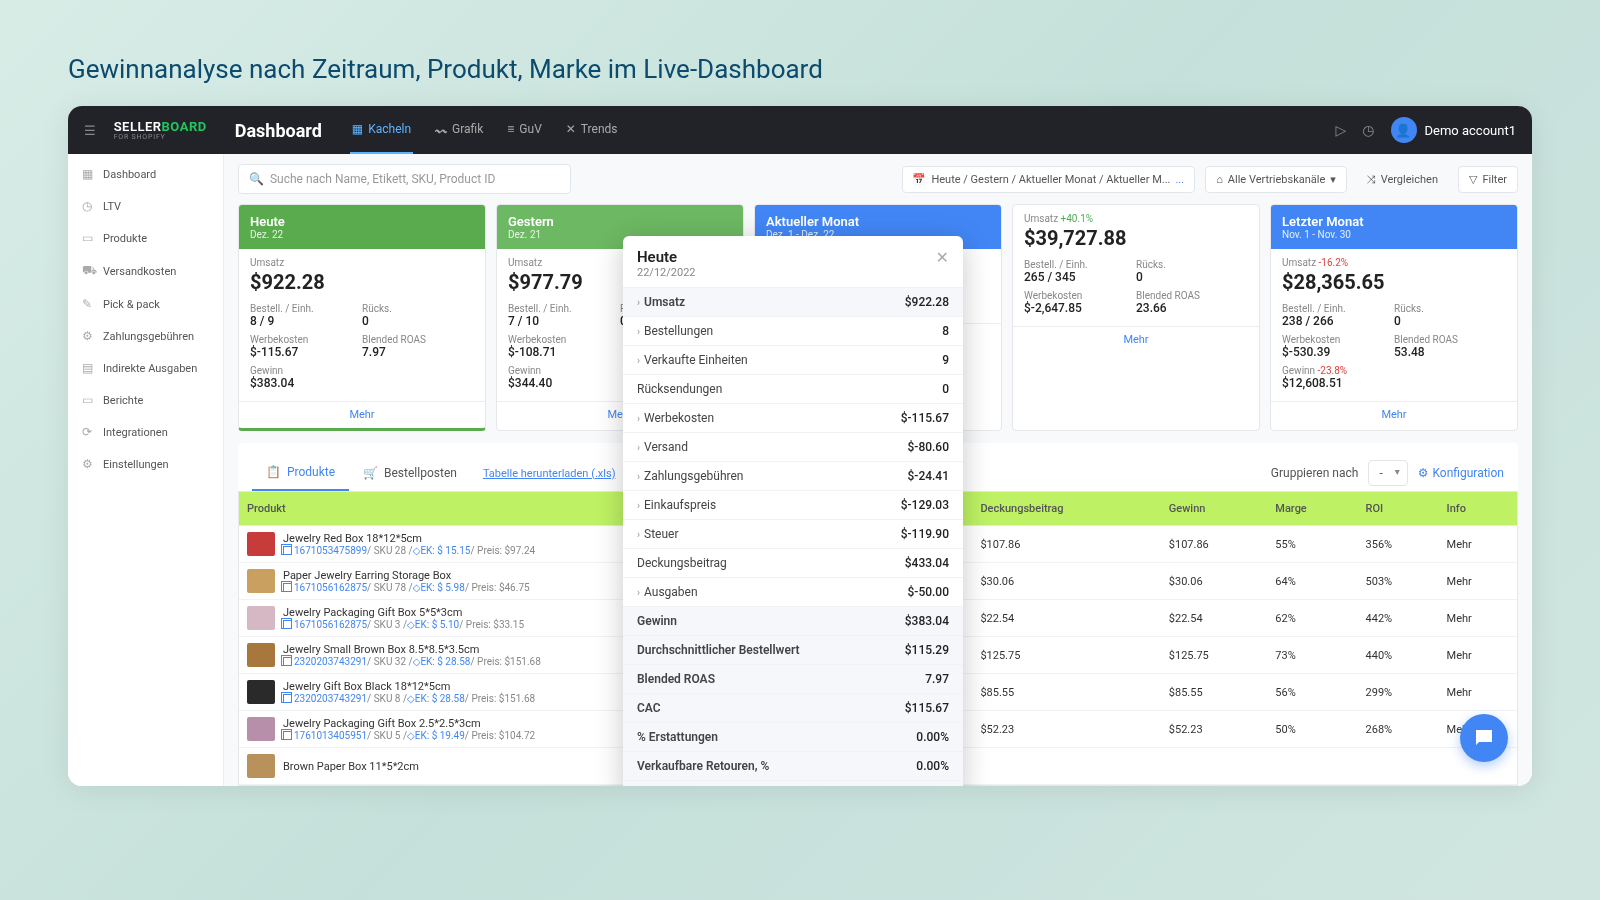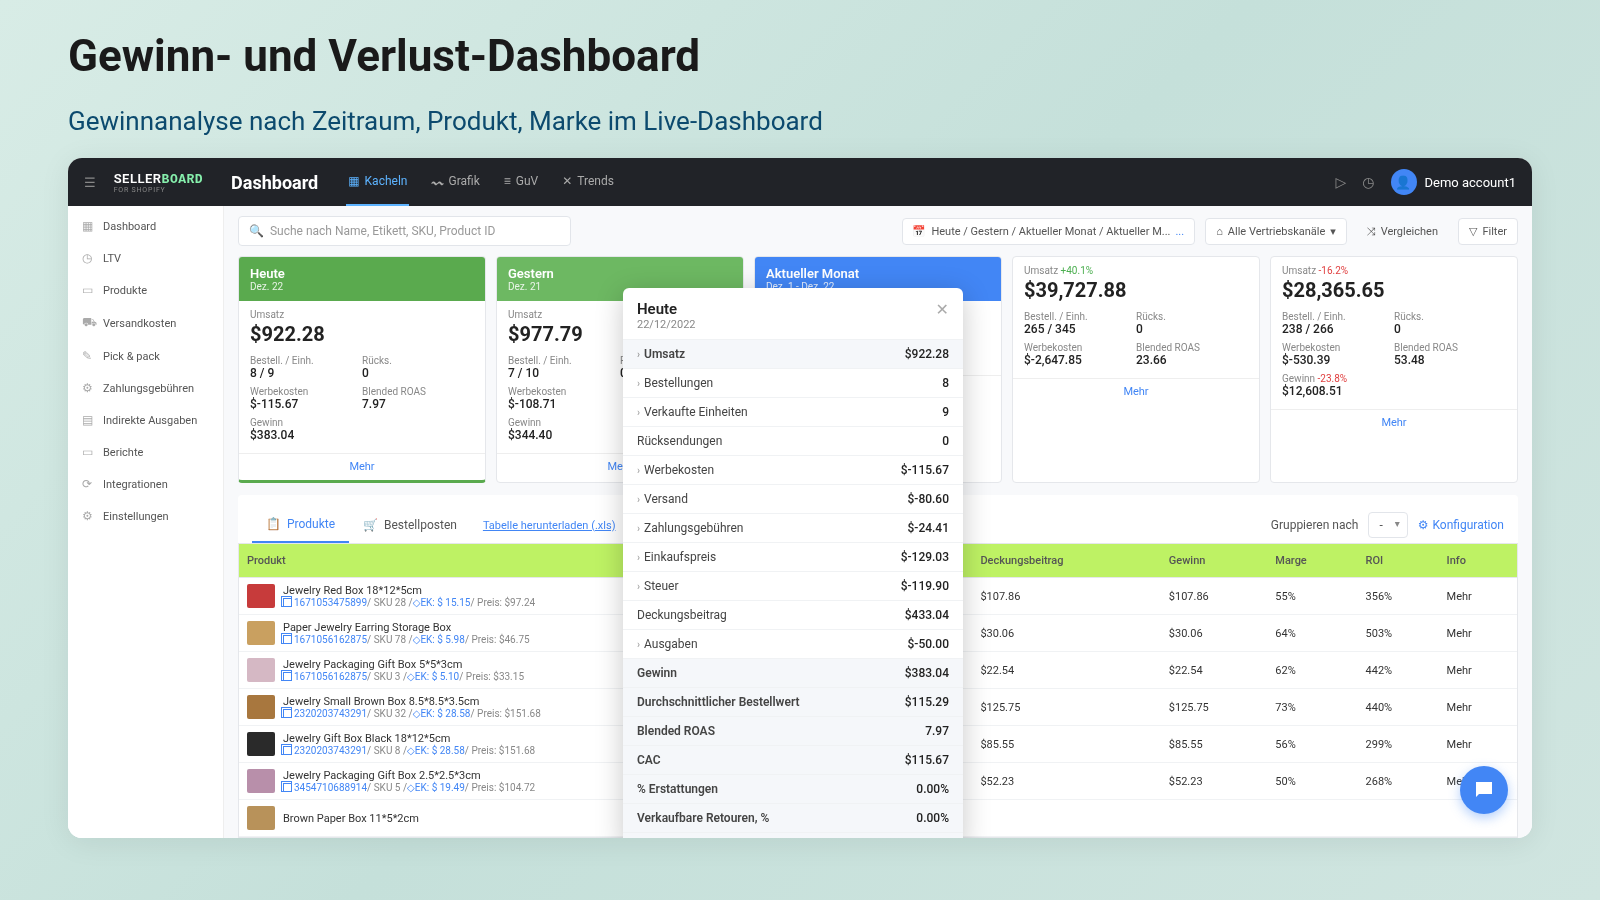--- a/index.html
+++ b/index.html
@@ -5,21 +5,21 @@
 * { box-sizing: border-box; margin: 0; padding: 0; }
 body { font-family: -apple-system,BlinkMacSystemFont,"Segoe UI",Roboto,sans-serif; background: linear-gradient(135deg,#d8ece6 0%,#c5e0da 50%,#d0e5e0 100%); min-height: 900px; width: 1600px; overflow: hidden; }
 .outer { padding: 30px 68px 0; }
 h1.page-title { font-size: 44px; font-weight: 700; color: #1a1a1a; margin-bottom: 8px; }
 p.page-sub { font-size: 26px; color: #0c4a6e; margin-bottom: 22px; margin-top: 24px; }
 .app { background: #fff; border-radius: 14px; overflow: hidden; box-shadow: 0 4px 30px rgba(0,0,0,0.08); height: 680px; position: relative; }
 .topbar { background: #212328; height: 48px; display: flex; align-items: center; padding: 0 16px; color: #ccc; font-size: 13px; }
 .tb-burger { margin-right: 18px; color: #888; }
 .logo { font-size: 13px; letter-spacing: 0.5px; }
 .logo .sb1 { color: #fff; font-weight: 600; }
-.logo .sb2 { color: #86efac; font-weight: 700; font-family: Liberation Mono, monospace; }
+.logo .sb2 { color: #22c55e; font-weight: 700; }
 .logo .sub { font-size: 7px; color: #888; letter-spacing: 0.8px; display: block; margin-top: -1px; }
 .tb-title { font-size: 18px; font-weight: 700; color: #fff; margin: 0 28px; }
 .tb-tabs { display: flex; gap: 20px; }
 .tb-tab { display: flex; align-items: center; gap: 5px; color: #aaa; font-size: 12px; padding: 14px 2px; border-bottom: 2px solid transparent; cursor: pointer; }
 .tb-tab.active { color: #5db3ff; border-bottom-color: #5db3ff; }
 .tb-right { margin-left: auto; display: flex; align-items: center; gap: 16px; }
 .tb-ico { color: #888; font-size: 14px; }
 .user { display: flex; align-items: center; gap: 8px; color: #fff; font-size: 13px; }
 .avatar { width: 26px; height: 26px; border-radius: 50%; background: #4286f5; display: flex; align-items: center; justify-content: center; color: #fff; font-size: 13px; }
 .body { display: flex; height: calc(100% - 48px); background: #f8f9fb; }
@@ -85,21 +85,20 @@
 .popup .pv { color: #222; font-weight: 500; font-variant-numeric: tabular-nums; }
 .chat-fab { position: absolute; right: 24px; bottom: 24px; width: 48px; height: 48px; border-radius: 50%; background: #4286f5; display: flex; align-items: center; justify-content: center; color: #fff; font-size: 22px; box-shadow: 0 4px 12px rgba(66,134,245,0.4); }
 .copy-ico { display:inline-block; width:9px; height:9px; border:1px solid #4286f5; position:relative; margin-right:2px;}
 .copy-ico::after{content:"";position:absolute;width:9px;height:9px;border:1px solid #4286f5;top:-3px;left:-3px;}
 .tag-ico{color:#4286f5;}
 </style>
 </head>
 <body>
 
 <div class="outer">
-  <h1 class="page-title">Gewinn- und Verlust-Dashboard</h1>
   <p class="page-sub">Gewinnanalyse nach Zeitraum, Produkt, Marke im Live-Dashboard</p>
 
   <div class="app">
 
     <div class="topbar">
       <span class="tb-burger">☰</span>
       <div class="logo">
         <span class="sb1">SELLER</span><span class="sb2">BOARD</span>
         <span class="sub">FOR SHOPIFY</span>
       </div>
@@ -323,20 +322,24 @@
                   </div>
                   <div class="mcol">
                     <div class="ml">Blended ROAS</div>
                     <div class="mv">23.66</div>
                   </div>
                 </div>
               </div>
               <div class="cmore">Mehr</div>
             </div>
             <div class="card c4">
+              <div class="chead">
+                <div class="ct">Letzter Monat</div>
+                <div class="cd">Nov. 1 - Nov. 30</div>
+              </div>
               <div class="cbody">
                 <div class="metric-lbl">Umsatz <span class="chg-neg">-16.2%</span></div>
                 <div class="metric-val">$28,365.65</div>
                 <div class="mrow">
                   <div class="mcol">
                     <div class="ml">Bestell. / Einh.</div>
                     <div class="mv">238 / 266</div>
                   </div>
                   <div class="mcol">
                     <div class="ml">Rücks.</div>
@@ -491,21 +494,21 @@
                   <td>56%</td>
                   <td>299%</td>
                   <td class="tdlink">Mehr</td>
                 </tr>
                 <tr>
                   <td>
                     <div class="pcol">
                       <div class="pimg" style="background:#b88faa"></div>
                       <div class="pinfo">
                         <div class="pname">Jewelry Packaging Gift Box 2.5*2.5*3cm</div>
-                        <div class="pmeta"><span class="copy-ico"></span><span class="pid">3454710688914</span> / SKU 5 / <span class="tag-ico">◇</span> <span class="pek">EK: $ 19.49</span> / Preis: $104.72</div>
+                        <div class="pmeta"><span class="copy-ico"></span><span class="pid">1761013405951</span> / SKU 5 / <span class="tag-ico">◇</span> <span class="pek">EK: $ 19.49</span> / Preis: $104.72</div>
                       </div>
                     </div>
                   </td>
                   <td>$104.72</td>
                   <td>$0.00</td>
                   <td>$0.00</td>
                   <td>$52.23</td>
                   <td>$52.23</td>
                   <td>50%</td>
                   <td>268%</td>

